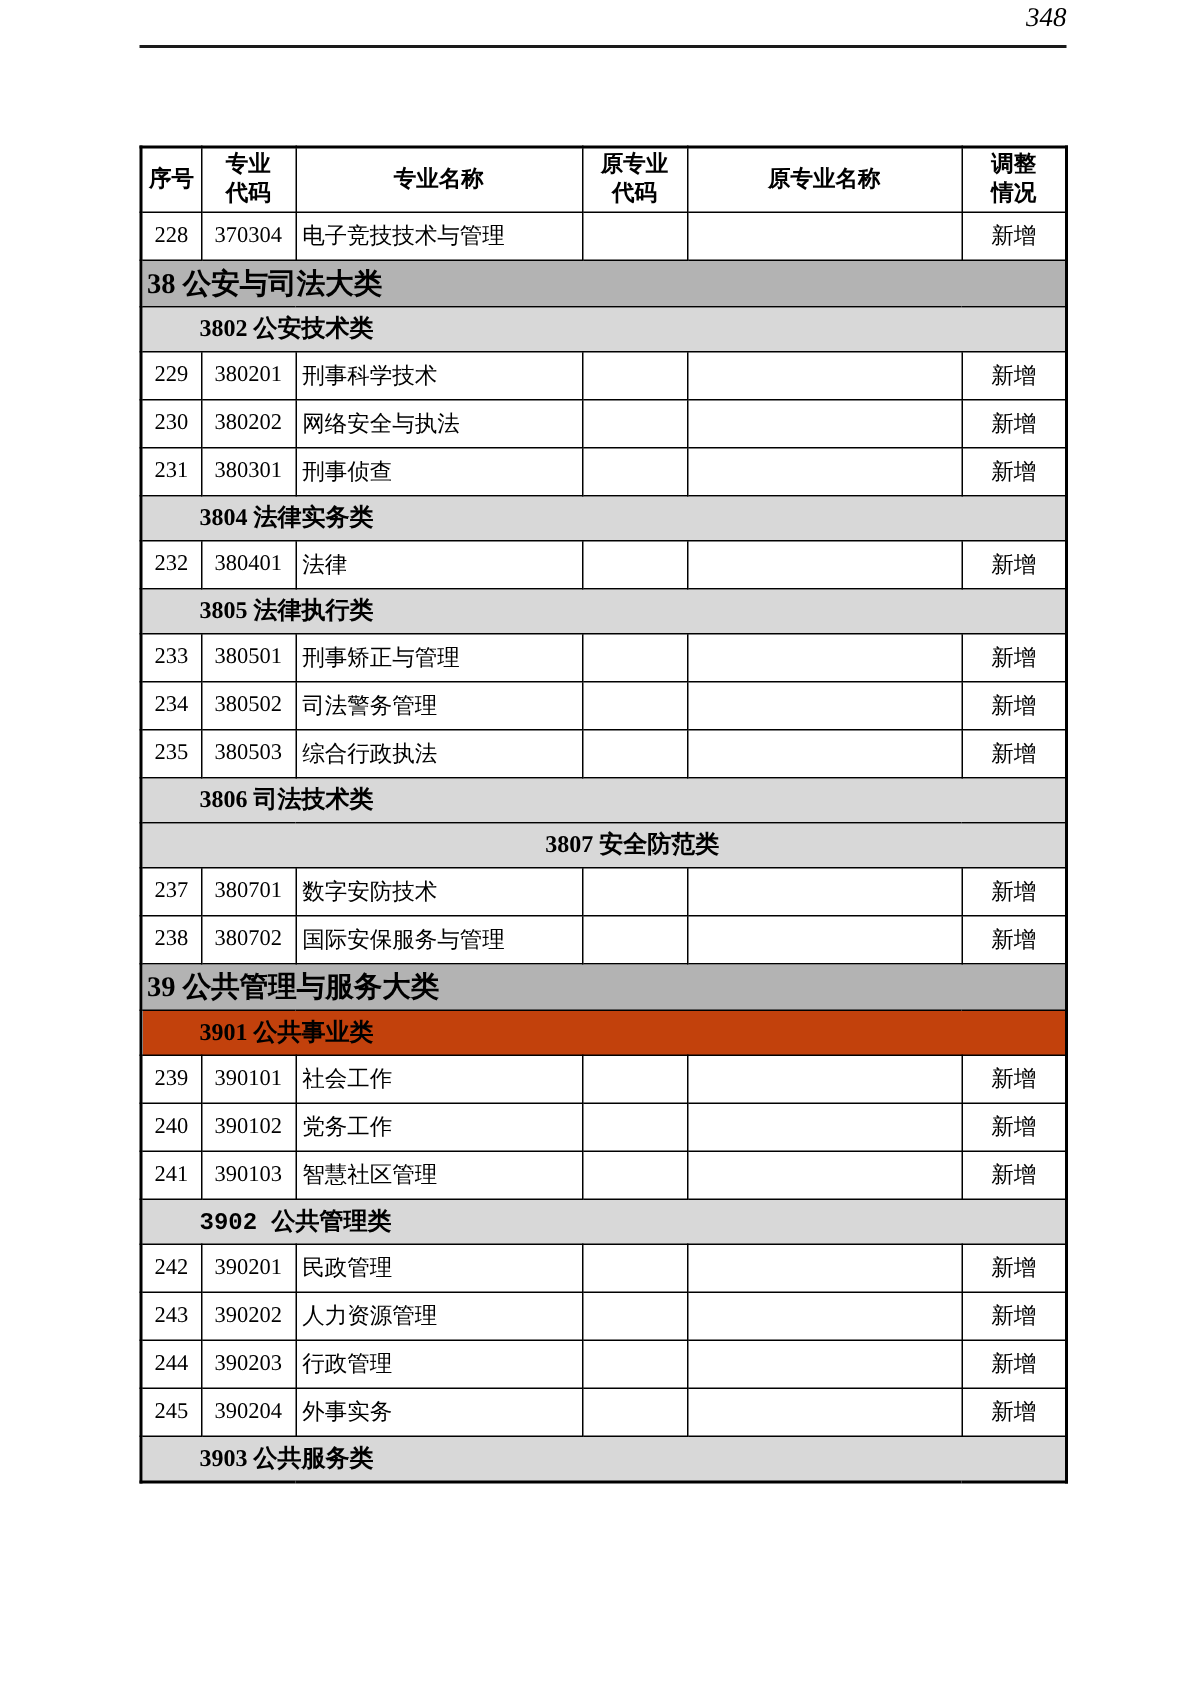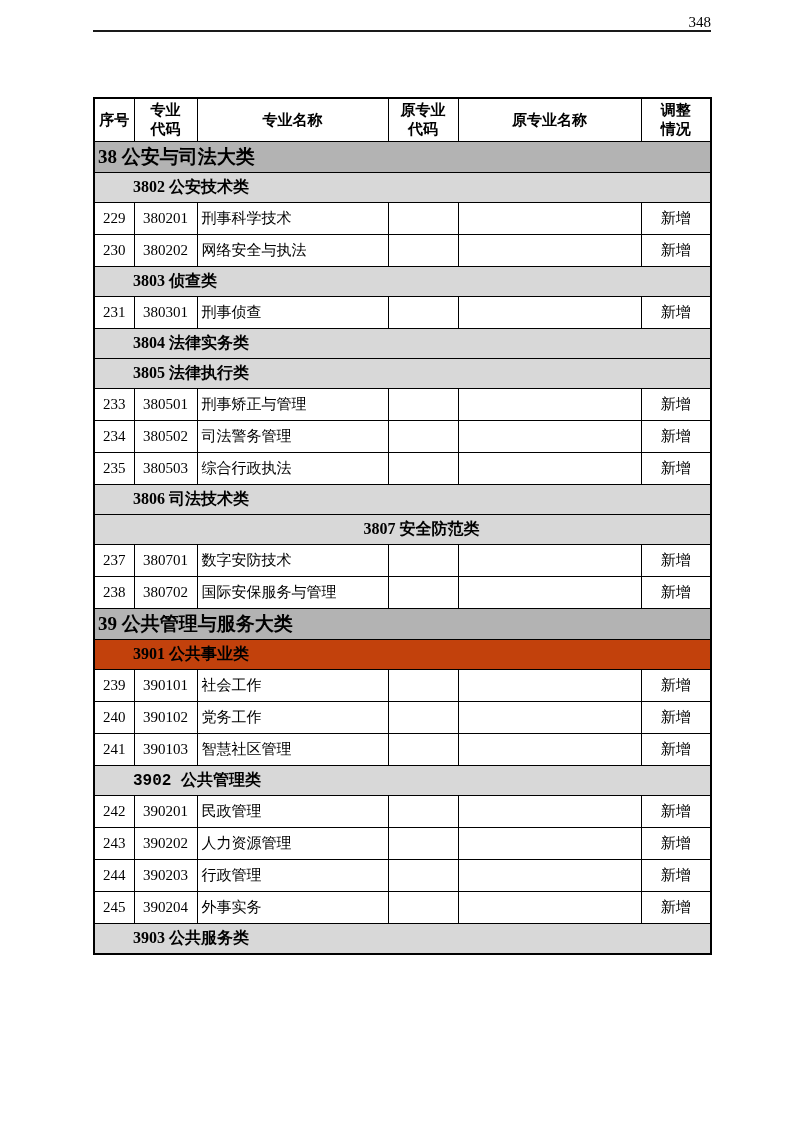--- a/index.html
+++ b/index.html
@@ -11,24 +11,25 @@
     position: relative;
     width: 793px;
     height: 1122px;
     background: #ffffff;
     font-family: "Liberation Serif", "DejaVu Serif", serif;
     color: #000000;
     overflow: hidden;
   }
   .page-number {
     position: absolute;
-    top: 14px;
+    top: 1px;
     right: 82px;
-    font-size: 15px;
+    font-size: 18px;
     font-family: "Liberation Serif", "DejaVu Serif", serif;
+    font-style: italic;
   }
   .header-rule {
     position: absolute;
     top: 30px;
     left: 93px;
     width: 618px;
     height: 2px;
     background: #1a1a1a;
   }
   table.majors {
@@ -100,20 +101,28 @@
 代码</th>
         <th>专业名称</th>
         <th>原专业
 代码</th>
         <th>原专业名称</th>
         <th>调整
 情况</th>
       </tr>
     </thead>
     <tbody>
+        <tr class="data-row">
+          <td class="c">228</td>
+          <td class="c">370304</td>
+          <td class="l">电子竞技技术与管理</td>
+          <td class="c"></td>
+          <td class="l"></td>
+          <td class="c">新增</td>
+        </tr>
         <tr class="band major">
           <td colspan="6" style="background: rgb(179, 179, 179);">38 公安与司法大类</td>
         </tr>
         <tr class="band sub">
           <td colspan="6" style="background: rgb(216, 216, 216);">3802 公安技术类</td>
         </tr>
         <tr class="data-row">
           <td class="c">229</td>
           <td class="c">380201</td>
           <td class="l">刑事科学技术</td>
@@ -122,33 +131,38 @@
           <td class="c">新增</td>
         </tr>
         <tr class="data-row">
           <td class="c">230</td>
           <td class="c">380202</td>
           <td class="l">网络安全与执法</td>
           <td class="c"></td>
           <td class="l"></td>
           <td class="c">新增</td>
         </tr>
-        <tr class="band sub">
-          <td colspan="6" style="background: rgb(216, 216, 216);">3803 侦查类</td>
-        </tr>
         <tr class="data-row">
           <td class="c">231</td>
           <td class="c">380301</td>
           <td class="l">刑事侦查</td>
           <td class="c"></td>
           <td class="l"></td>
           <td class="c">新增</td>
         </tr>
         <tr class="band sub">
           <td colspan="6" style="background: rgb(216, 216, 216);">3804 法律实务类</td>
+        </tr>
+        <tr class="data-row">
+          <td class="c">232</td>
+          <td class="c">380401</td>
+          <td class="l">法律</td>
+          <td class="c"></td>
+          <td class="l"></td>
+          <td class="c">新增</td>
         </tr>
         <tr class="band sub">
           <td colspan="6" style="background: rgb(216, 216, 216);">3805 法律执行类</td>
         </tr>
         <tr class="data-row">
           <td class="c">233</td>
           <td class="c">380501</td>
           <td class="l">刑事矫正与管理</td>
           <td class="c"></td>
           <td class="l"></td>

